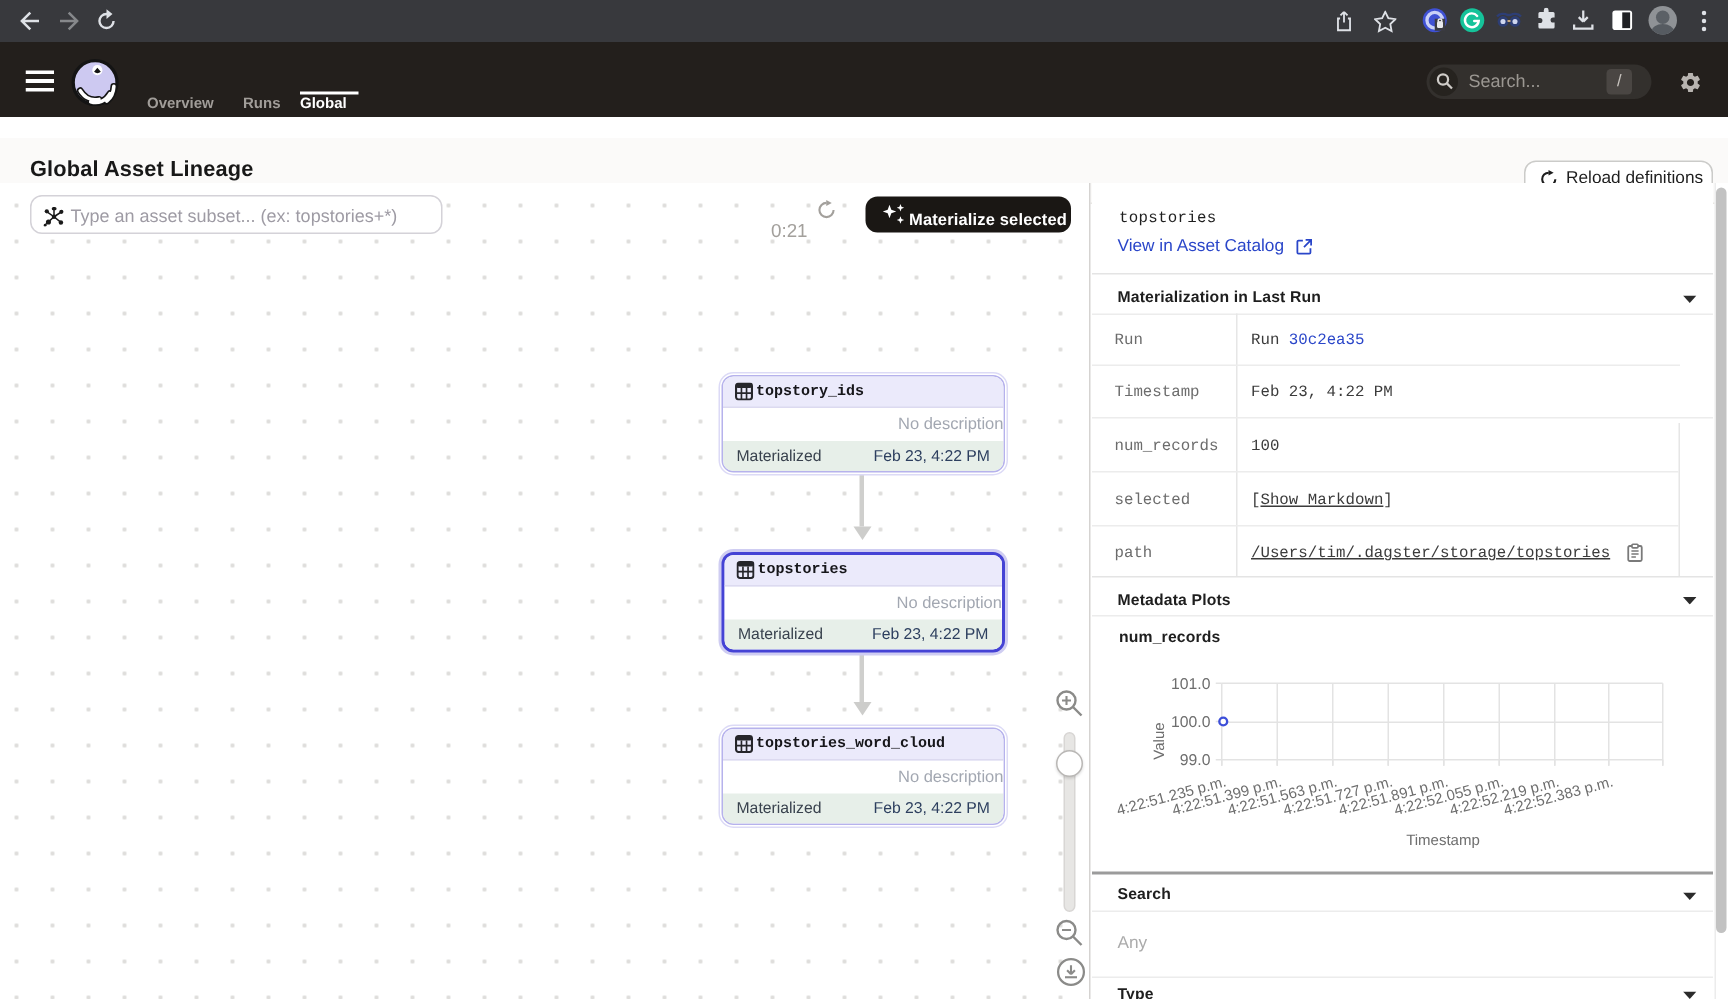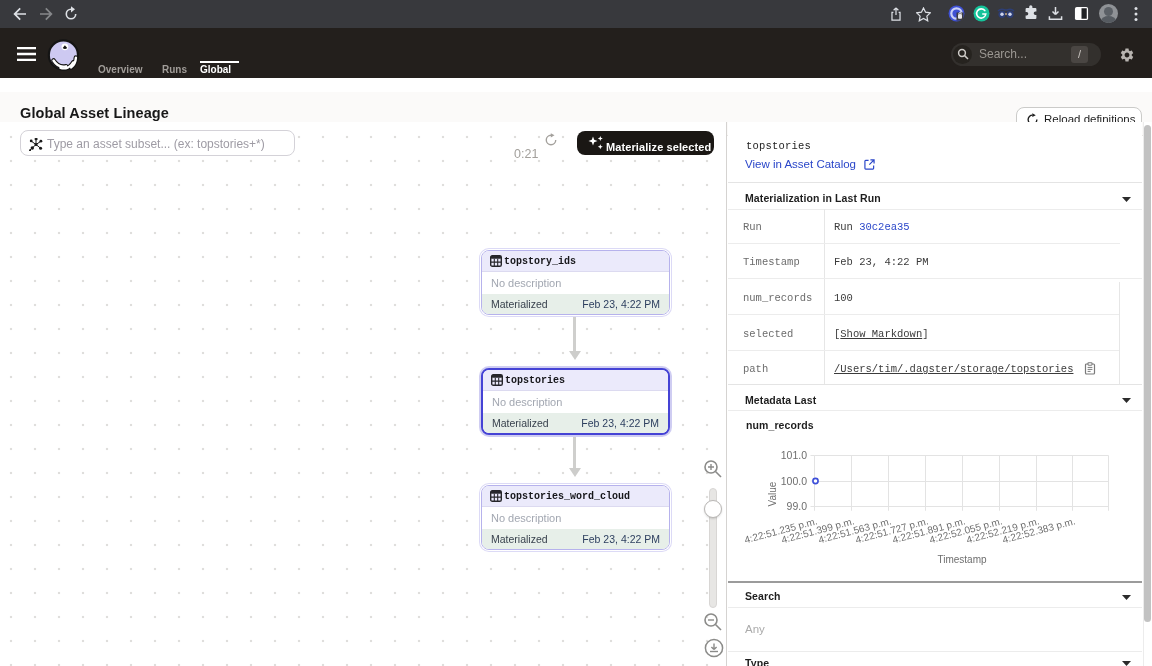--- a/index.html
+++ b/index.html
@@ -30,21 +30,21 @@
   background-image:radial-gradient(circle,#DFDEDC 1.3px,rgba(0,0,0,0) 1.6px);
   background-size:24px 24px; background-position:-1px 3px; border-right:1px solid #D5D3D1; }
 #subsetinput { position:absolute; left:20px; top:8px; width:275px; height:26px; background:#fff; border:1px solid #D4D2D8; border-radius:8px; }
 #subsetinput .ph { position:absolute; left:26px; top:6px; font-size:12px; color:#9E9BA4; }
 #timer { position:absolute; left:514px; top:25px; font-size:12.5px; color:#A3A09C; }
 #mtlz { position:absolute; left:577px; top:9px; width:137px; height:24px; background:#1A1714; border-radius:8px; }
 #mtlz span { position:absolute; left:29px; top:10px; white-space:nowrap; font-size:11px; font-weight:600; color:#fff; letter-spacing:.1px; }
 
 .node { position:absolute; left:481px; width:189px; background:#fff; border:1px solid #B6B2EC; border-radius:8px; overflow:hidden; box-shadow:0 0 0 1px rgba(255,255,255,1), 0 0 0 2px #DCDAF6; }
 .node .hd { height:21px; background:#EBEAFB; border-bottom:1px solid #DCDAF0; font-family:"Liberation Mono",monospace; font-weight:700; font-size:10px; color:#16161A; line-height:21px; padding-left:22px; position:relative; }
-.node .desc { height:22px; font-size:11px; color:#A2A7B1; line-height:22px; padding-left:9px; background:#fff; }
+.node .desc { height:22px; font-size:11px; color:#A2A7B1; line-height:22px; padding-left:9px; background:#fff;text-align:right; }
 .node .ft { height:20px; background:#E7EFE9; font-size:10.5px; color:#39424E; line-height:20px; padding:0 9px; position:relative; }
 .node .ft .date { position:absolute; right:9px; top:0; color:#2D3F5F; }
 .node.sel { border:2px solid #4543D5; box-shadow:0 0 0 2px #CFCDF2; }
 .nodeicon { position:absolute; left:8px; top:4px; }
 .arrow { position:absolute; left:573px; width:3px; background:#CFCFCD; }
 .arrowhead { position:absolute; left:568.5px; width:0; height:0; border-left:6px solid rgba(0,0,0,0); border-right:6px solid rgba(0,0,0,0); border-top:9px solid #CDCDCB; }
 #ztrack { position:absolute; left:709px; top:366px; width:8px; height:120px; background:#E7E6E4; border:1px solid #D8D6D4; border-radius:4px; }
 #zhandle { position:absolute; left:704px; top:378px; width:18px; height:18px; background:#fff; border:1px solid #B9B7B5; border-radius:50%; box-shadow:0 1px 2px rgba(0,0,0,.15); }
 
 #side { position:absolute; left:728px; top:122px; width:414px; height:544px; background:#fff; font-family:"Liberation Mono",monospace; }
@@ -269,21 +269,21 @@
   <div class="abs" style="left:106px;top:206px;font-size:10.5px;color:#3b3b3b">[<span style="text-decoration:underline">Show Markdown</span>]</div>
   <div class="abs" style="left:0;top:228px;width:391px;border-top:1px solid #ECECEC"></div>
   <div class="abs" style="left:15px;top:241px;font-size:10.5px;color:#6C6C6C">path</div>
   <div class="abs" style="left:106px;top:241px;font-size:10.5px;color:#3b3b3b;text-decoration:underline">/Users/tim/.dagster/storage/topstories</div>
   <svg class="abs" style="left:356px;top:240px" width="12" height="13" viewBox="0 0 12 13">
       <rect x="1.5" y="2" width="9" height="10" rx="1" fill="none" stroke="#7a7a7a" stroke-width="1.2"></rect>
       <rect x="4" y=".8" width="4" height="2.4" rx=".6" fill="#fff" stroke="#7a7a7a" stroke-width="1.1"></rect>
       <path d="M3.6 5.4h4.8M3.6 7.4h4.8M3.6 9.4h3" stroke="#7a7a7a" stroke-width="1"></path>
     </svg>
   <div class="abs" style="left:0;top:262px;width:414px;border-top:1px solid #E4E4E4"></div>
-  <div class="abs sans" style="left:17px;top:272px;font-size:10.5px;font-weight:700;color:#1e1e1e;letter-spacing:.1px">Metadata Last</div>
+  <div class="abs sans" style="left:17px;top:272px;font-size:10.5px;font-weight:700;color:#1e1e1e;letter-spacing:.1px">Metadata Plots</div>
   <svg class="abs" style="left:394px;top:276px" width="9" height="5" viewBox="0 0 9 5">
       <path d="M0 0h9L4.5 5z" fill="#2b2b2b"></path>
     </svg>
   <div class="abs" style="left:0;top:288px;width:414px;border-top:1px solid #ECECEC"></div>
   <div class="abs sans" style="left:18px;top:297px;font-size:10.5px;font-weight:700;color:#1e1e1e;letter-spacing:.1px">num_records</div>
 
   <svg class="abs sans" style="left:0;top:310px" width="414" height="150" viewBox="0 0 414 150">
     <g stroke="#E3E3E3" stroke-width="1">
       <path d="M86.5 23.5h294M86.5 49.5h294M86.5 74.5h294"></path>
       <path d="M86.5 23.5v55M123.5 23.5v55M160.5 23.5v55M197.5 23.5v55M234.5 23.5v55M271.5 23.5v55M308.5 23.5v55M344.5 23.5v55M380.5 23.5v55"></path>

